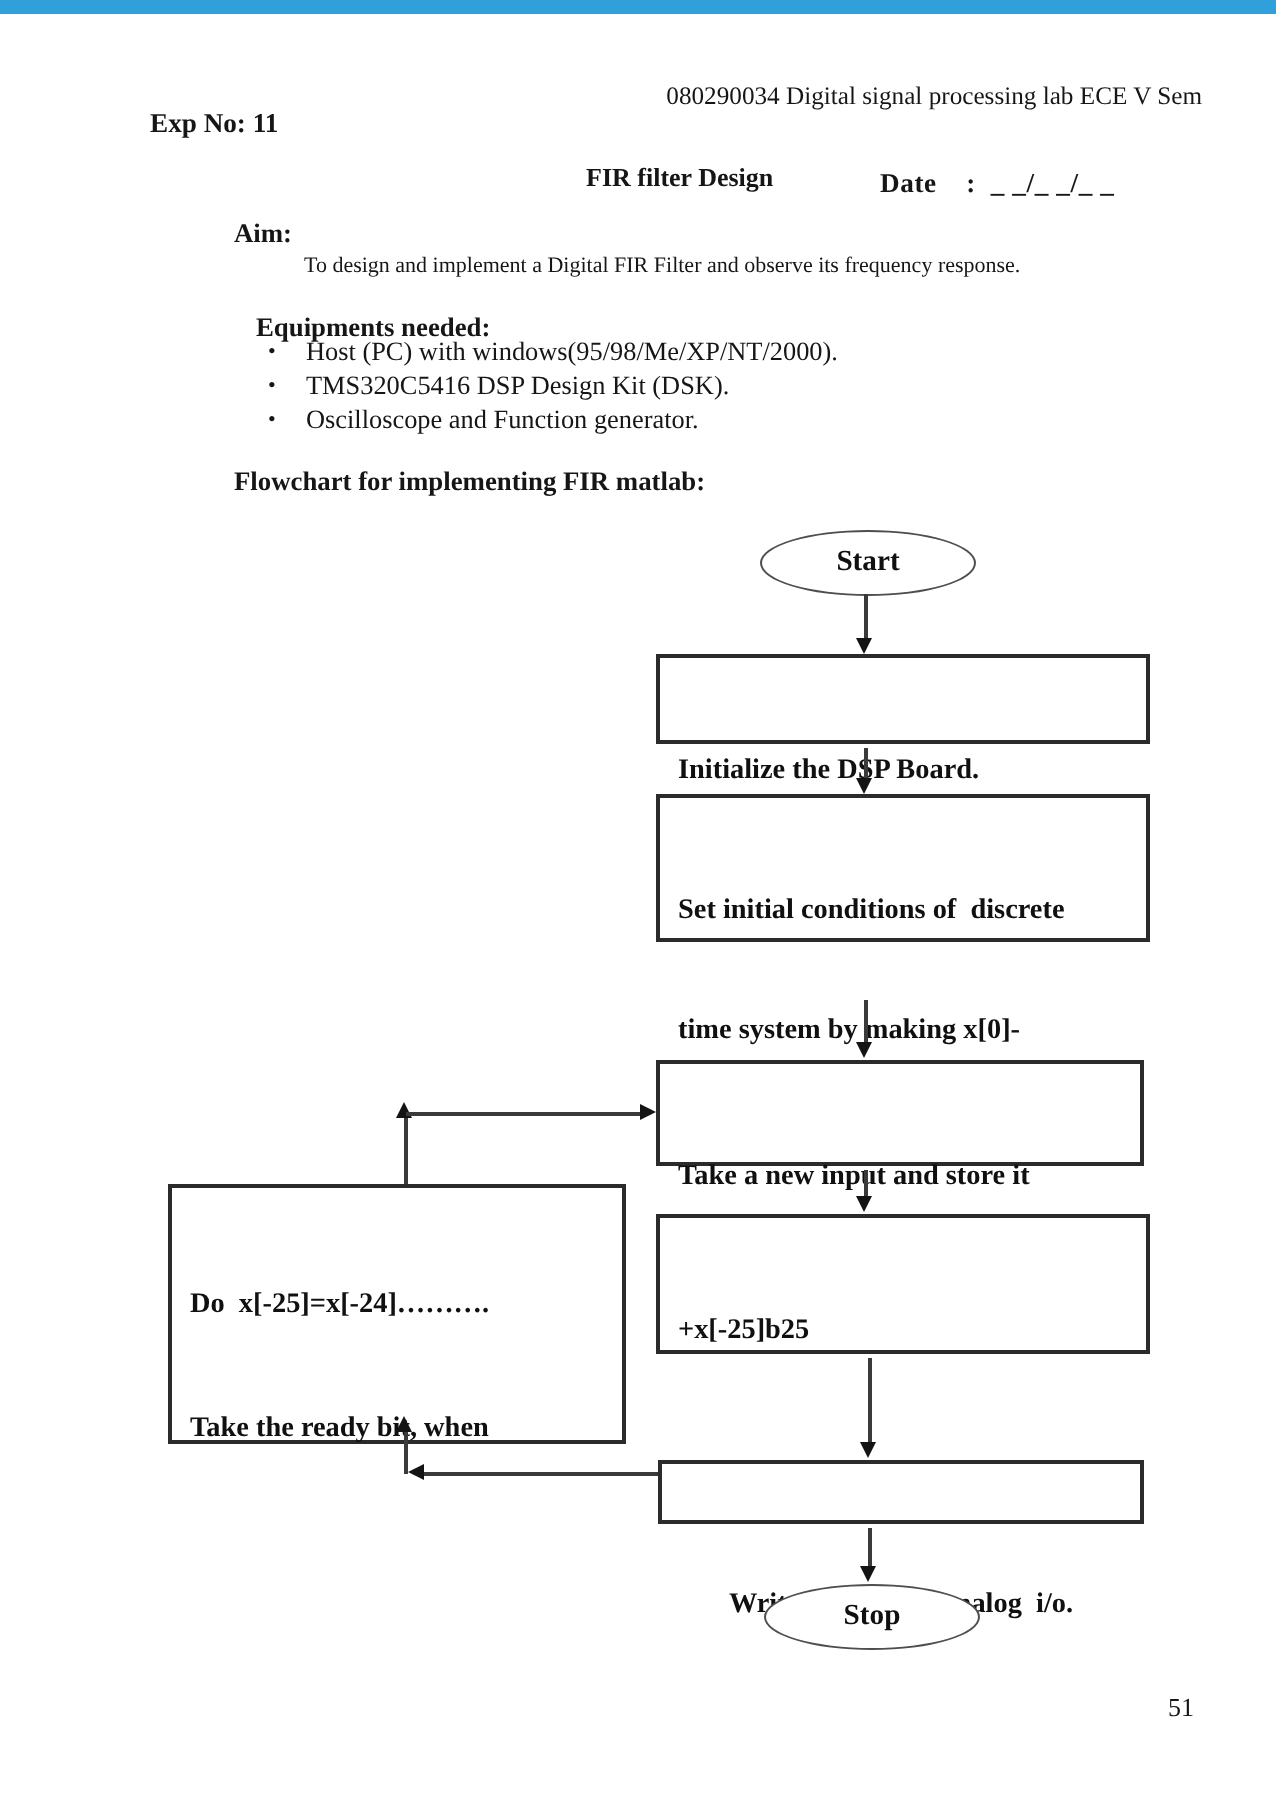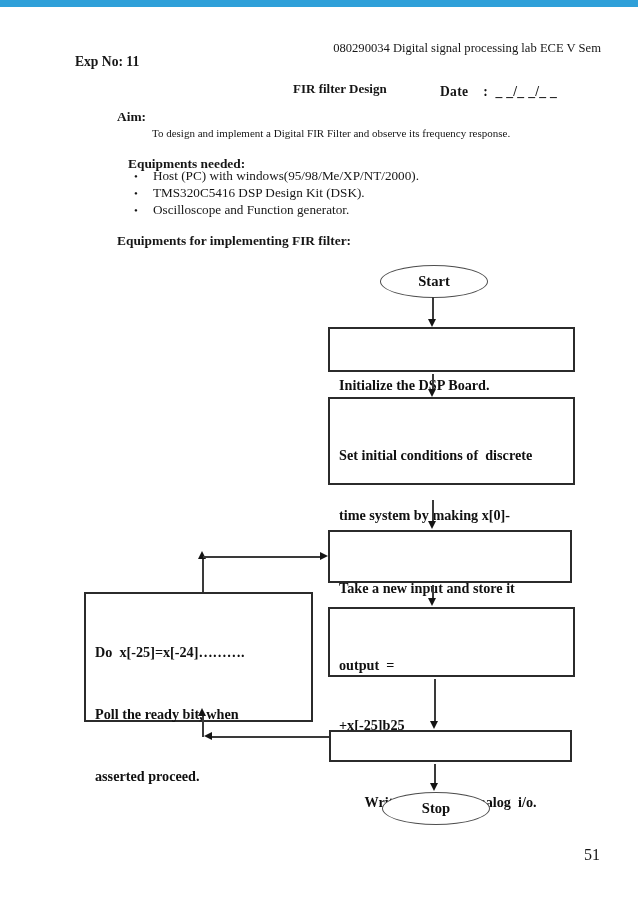--- a/index.html
+++ b/index.html
@@ -15,21 +15,21 @@
   .expno    { top:54px; left:75px; font-size:13.6px; }
   .datefld  { top:42px; left:440px; font-size:13.6px; letter-spacing:.3px;margin-top:42px; }
   .title    { top:81px; left:293px; font-size:13px; }
   .aim-h    { top:109px; left:117px; font-size:13.4px; }
   .aim-t    { top:127px; left:152px; font-size:11px; }
   .eq-h     { top:156px; left:117px; font-size:13.4px;margin-left:11px; }
   .eq-list  { top:167px; left:134px; font-size:13.2px; }
   .eq-row   { display:flex; height:17.2px; align-items:center; }
   .eq-blt   { width:19px; font-size:11px; }
   .fc-h     { top:233px; left:117px; font-size:13.4px; }
-  .pageno   { top:846px; left:584px; font-size:16px; }
+  .pageno   { top:846px; left:584px; font-size:13px; }
 
   
   .box { position:absolute; border:2px solid #2b2b2b; background:#fff; font-weight:bold;
          font-size:14.2px; line-height:20px; color:#101010; padding:6px 6px 0 9px;
          white-space:pre-wrap; }
   .ellipse { position:absolute; border:1.6px solid #4e4e4e; border-radius:50%; background:#fff;
              text-align:center; font-weight:bold; font-size:14.6px; color:#101010; }
   .vl { position:absolute; width:1.8px; background:#3a3a3a; }
   .hl { position:absolute; height:1.8px; background:#3a3a3a; }
   .ah { position:absolute; width:0; height:0; }
@@ -63,61 +63,59 @@
   <div class="eq-row">
     <span class="eq-blt">•</span>
     <span>TMS320C5416 DSP Design Kit (DSK).</span>
   </div>
   <div class="eq-row">
     <span class="eq-blt">•</span>
     <span>Oscilloscope and Function generator.</span>
   </div>
 </div>
 
-<div class="abs fc-h b">Equipments for implementing FIR filter:</div>
+<div class="abs fc-h b">Flowchart for implementing FIR matlab:</div>
 
 <div class="abs">
 
   <div class="ellipse" style="left:380px; top:265px; width:108px; height:33px; line-height:31px;">Start</div>
   <div class="vl" style="left:432px; top:297px; height:23px;"></div>
   <div class="ah ah-down" style="left:428px; top:319px;"></div>
 
   <div class="box" style="left:328px; top:327px; width:247px; height:45px;">
     <div>Initialize the DSP Board.</div>
   </div>
   <div class="vl" style="left:432px; top:374px; height:17px;"></div>
   <div class="ah ah-down" style="left:428px; top:389px;"></div>
 
-  <div class="box" style="left:328px; top:397px; width:247px; height:88px;">
+  <div class="box" style="left:328px; top:397px; width:247px; height:74px;">
     <div>Set initial conditions of  discrete</div>
     <div>time system by making x[0]-</div>
     <div>x[25] equal to zeros and b0-b25</div>
     <div>with matlab filter coefficients</div>
   </div>
   <div class="vl" style="left:432px; top:500px; height:22px;"></div>
   <div class="ah ah-down" style="left:428px; top:521px;"></div>
 
   <div class="box" style="left:328px; top:530px; width:244px; height:53px;">
     <div>Take a new input and store it</div>
     <div>in x[0].</div>
   </div>
   <div class="vl" style="left:432px; top:585px; height:15px;"></div>
   <div class="ah ah-down" style="left:428px; top:598px;"></div>
 
   <div class="box" style="left:328px; top:607px; width:247px; height:70px;">
-    <div>output  =</div>
     <div>+x[-25]b25</div>
   </div>
   <div class="vl" style="left:434px; top:679px; height:44px;"></div>
   <div class="ah ah-down" style="left:430px; top:721px;"></div>
 
   <div class="box" style="left:84px; top:592px; width:229px; height:130px; line-height:20.8px;">
     <div>Do  x[-25]=x[-24]……….</div>
-    <div>Poll the ready bit, when</div>
-    <div>asserted proceed.</div>
+    <div>Take the ready bit, when</div>
   </div>
 
   <div class="vl" style="left:202px; top:558px; height:34px;"></div>
   <div class="ah ah-up" style="left:198px; top:551px;"></div>
   <div class="hl" style="left:203px; top:556px; width:118px;"></div>
   <div class="ah ah-right" style="left:320px; top:552px;"></div>
 
   <div class="box center" style="left:329px; top:730px; width:243px; height:32px; padding:0; line-height:28px;">
     <div>Write ‘output’ to analog  i/o.</div>
   </div>

